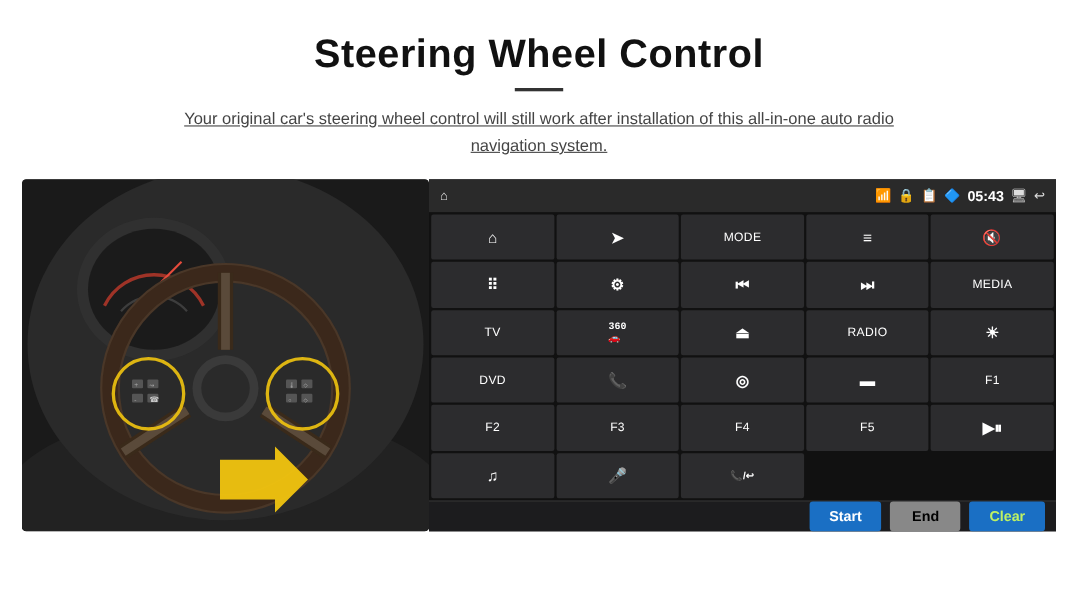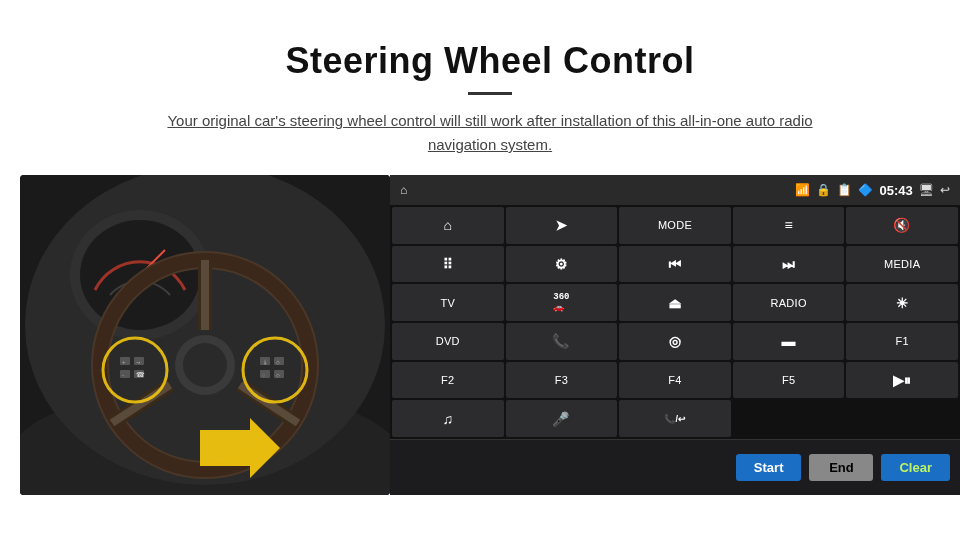--- a/index.html
+++ b/index.html
@@ -12,21 +12,20 @@
     }
 
     .page-wrapper {
       width: 980px;
       background: #fff;
     }
 
     .header-section {
       text-align: center;
       padding: 28px 60px 18px;
-      margin-top: 12px;
     }
 
     .main-title {
       font-size: 36px;
       font-weight: 900;
       color: #111;
       letter-spacing: 0.5px;
     }
 
     .title-divider {
@@ -142,21 +141,21 @@
     }
 
     .bottom-bar {
       background: #1c1c1e;
       display: flex;
       justify-content: flex-end;
       align-items: center;
       padding: 8px 10px;
       gap: 8px;
       border-top: 1px solid #333;
-      height: 56px;
+      height: 28px;
     }
 
     .bottom-btn {
       padding: 6px 18px;
       border: none;
       border-radius: 3px;
       font-size: 13px;
       font-weight: bold;
       cursor: pointer;
       min-width: 64px;

